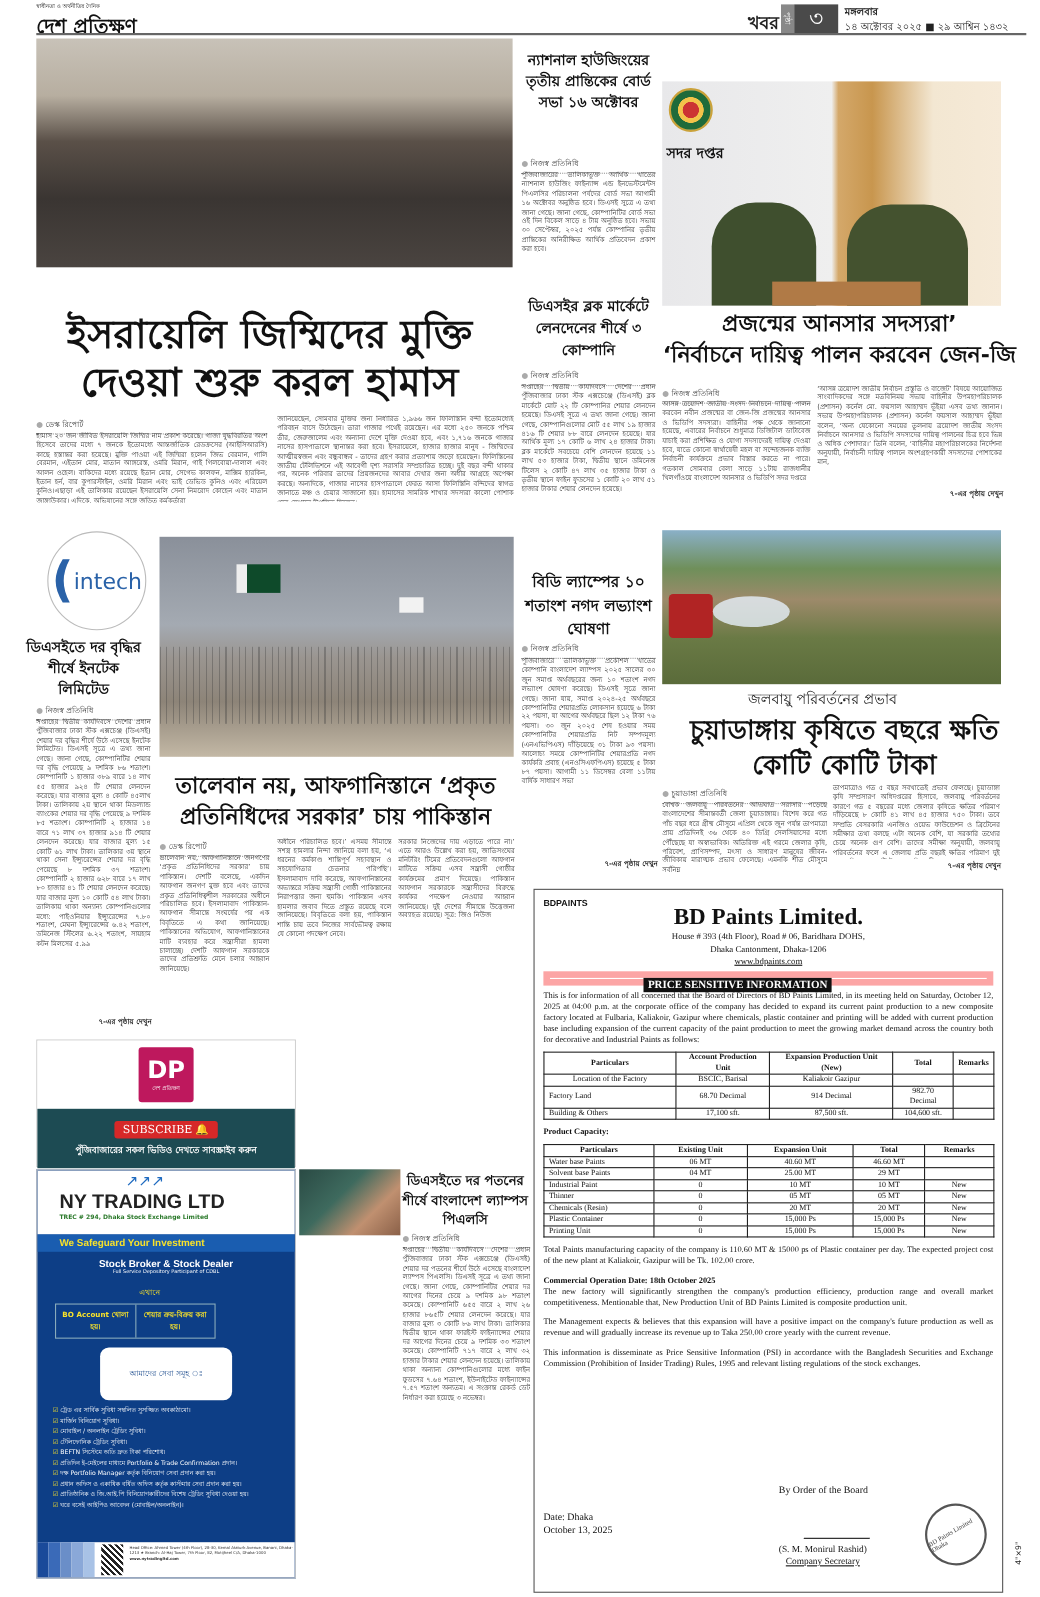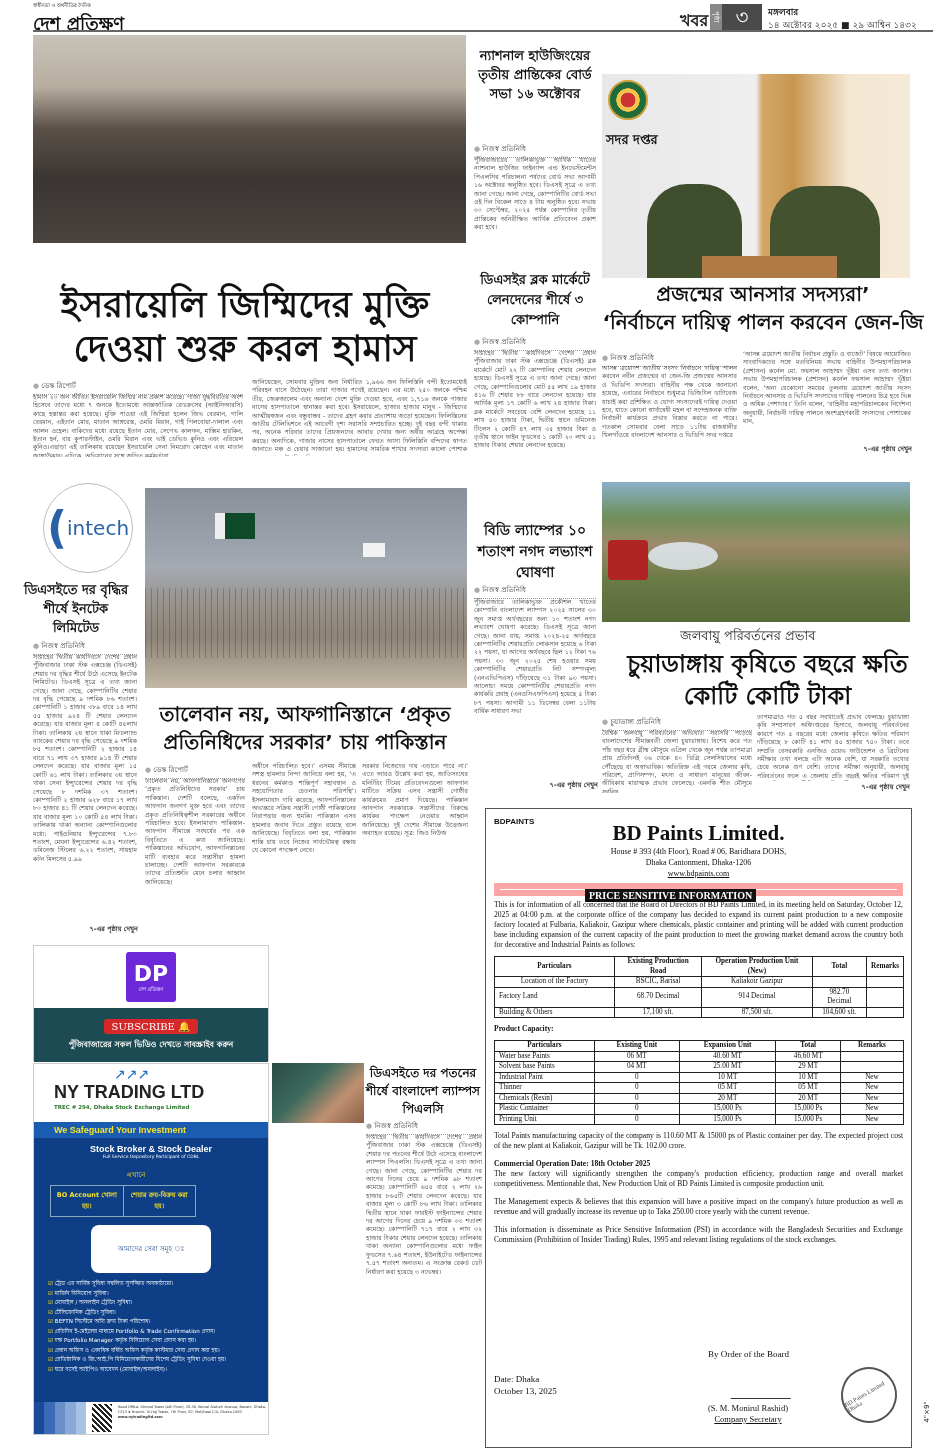--- a/index.html
+++ b/index.html
@@ -23,21 +23,21 @@
 .byline{font-size:7px;color:#333;border-bottom:1px dotted #999;padding-bottom:2px}
 .byline:before{content:"● ";color:#aaa}
 .body{font-size:6.2px;line-height:8.4px;color:#333;text-align:justify;overflow:hidden}
 .more{font-size:6.5px;font-weight:bold;text-align:right}
 .emblem{width:40px;height:40px;border-radius:50%;background:radial-gradient(circle,#c33 0 28%,#f3c34a 30% 45%,#1f6b3a 47% 100%);border:2px solid #caa23a}
 .intech{width:90px;height:90px;border-radius:50%;border:1px solid #bbb;background:#fff;display:flex;align-items:center;justify-content:center}
 .intech .c{font-size:44px;color:#2a62a8;font-weight:bold;line-height:1}
 .intech .t{font-size:20px;color:#2a62a8}
 .dp{background:#fff;border:1px solid #ccc}
 .dp .top{height:62px;background:#fff;display:flex;align-items:center;justify-content:center}
-.dp .logo2{width:50px;height:50px;background:#6d28d9;color:#fff;font-weight:bold;font-size:22px;display:flex;flex-direction:column;align-items:center;justify-content:center;border-radius:3px}
+.dp .logo2{width:50px;height:50px;background:#be185d;color:#fff;font-weight:bold;font-size:22px;display:flex;flex-direction:column;align-items:center;justify-content:center;border-radius:3px}
 .dp .logo2 span{font-size:5px;font-weight:normal}
 .dp .bot{background:#1d4b53;height:54px;display:flex;flex-direction:column;align-items:center;justify-content:center;gap:4px}
 .dp .sub{background:#d62828;color:#fff;font-size:10px;font-family:"DejaVu Serif",serif;padding:2px 8px;border-radius:3px}
 .dp .cap{color:#fff;font-size:8px;font-weight:bold}
 .ny{border:1px solid #ccc;overflow:hidden;background:#0d3e86}
 .ny .hdr{background:#fff;height:58px;position:relative}
 .ny .nm{position:absolute;left:20px;top:18px;font-size:18px;font-weight:bold;color:#222;font-family:"Liberation Sans",sans-serif}
 .ny .tr{position:absolute;left:20px;top:40px;font-size:5.5px;color:#2c7a2c;font-weight:bold}
 .ny .arrow{position:absolute;left:80px;top:2px;color:#1f6bc0;font-size:14px}
 .ny .safe{background:#1a5db0;color:#f8e22a;font-size:9px;font-weight:bold;padding:3px 20px;font-family:"Liberation Sans",sans-serif}
@@ -231,22 +231,22 @@
   <div class="ad"><u>www.bdpaints.com</u></div>
   <div class="psi">
       <span>PRICE SENSITIVE INFORMATION</span>
     </div>
   <p>This is for information of all concerned that the Board of Directors of BD Paints Limited, in its meeting held on Saturday, October 12, 2025 at 04:00 p.m. at the corporate office of the company has decided to expand its current paint production to a new composite factory located at Fulbaria, Kaliakoir, Gazipur where chemicals, plastic container and printing will be added with current production base including expansion of the current capacity of the paint production to meet the growing market demand across the country both for decorative and Industrial Paints as follows:</p>
 
   <table style="width:410px">
     <tbody>
         <tr>
       <th style="width:120px">Particulars</th>
-      <th>Existing Production Road</th>
-      <th>Operation Production Unit (New)</th>
+      <th>Account Production Unit</th>
+      <th>Expansion Production Unit (New)</th>
       <th>Total</th>
       <th>Remarks</th>
     </tr>
     <tr>
       <td class="ctr">Location of the Factory</td>
       <td class="ctr">BSCIC, Barisal</td>
       <td class="ctr">Kaliakoir Gazipur</td>
       <td class="ctr"></td>
       <td class="ctr"></td>
     </tr>

